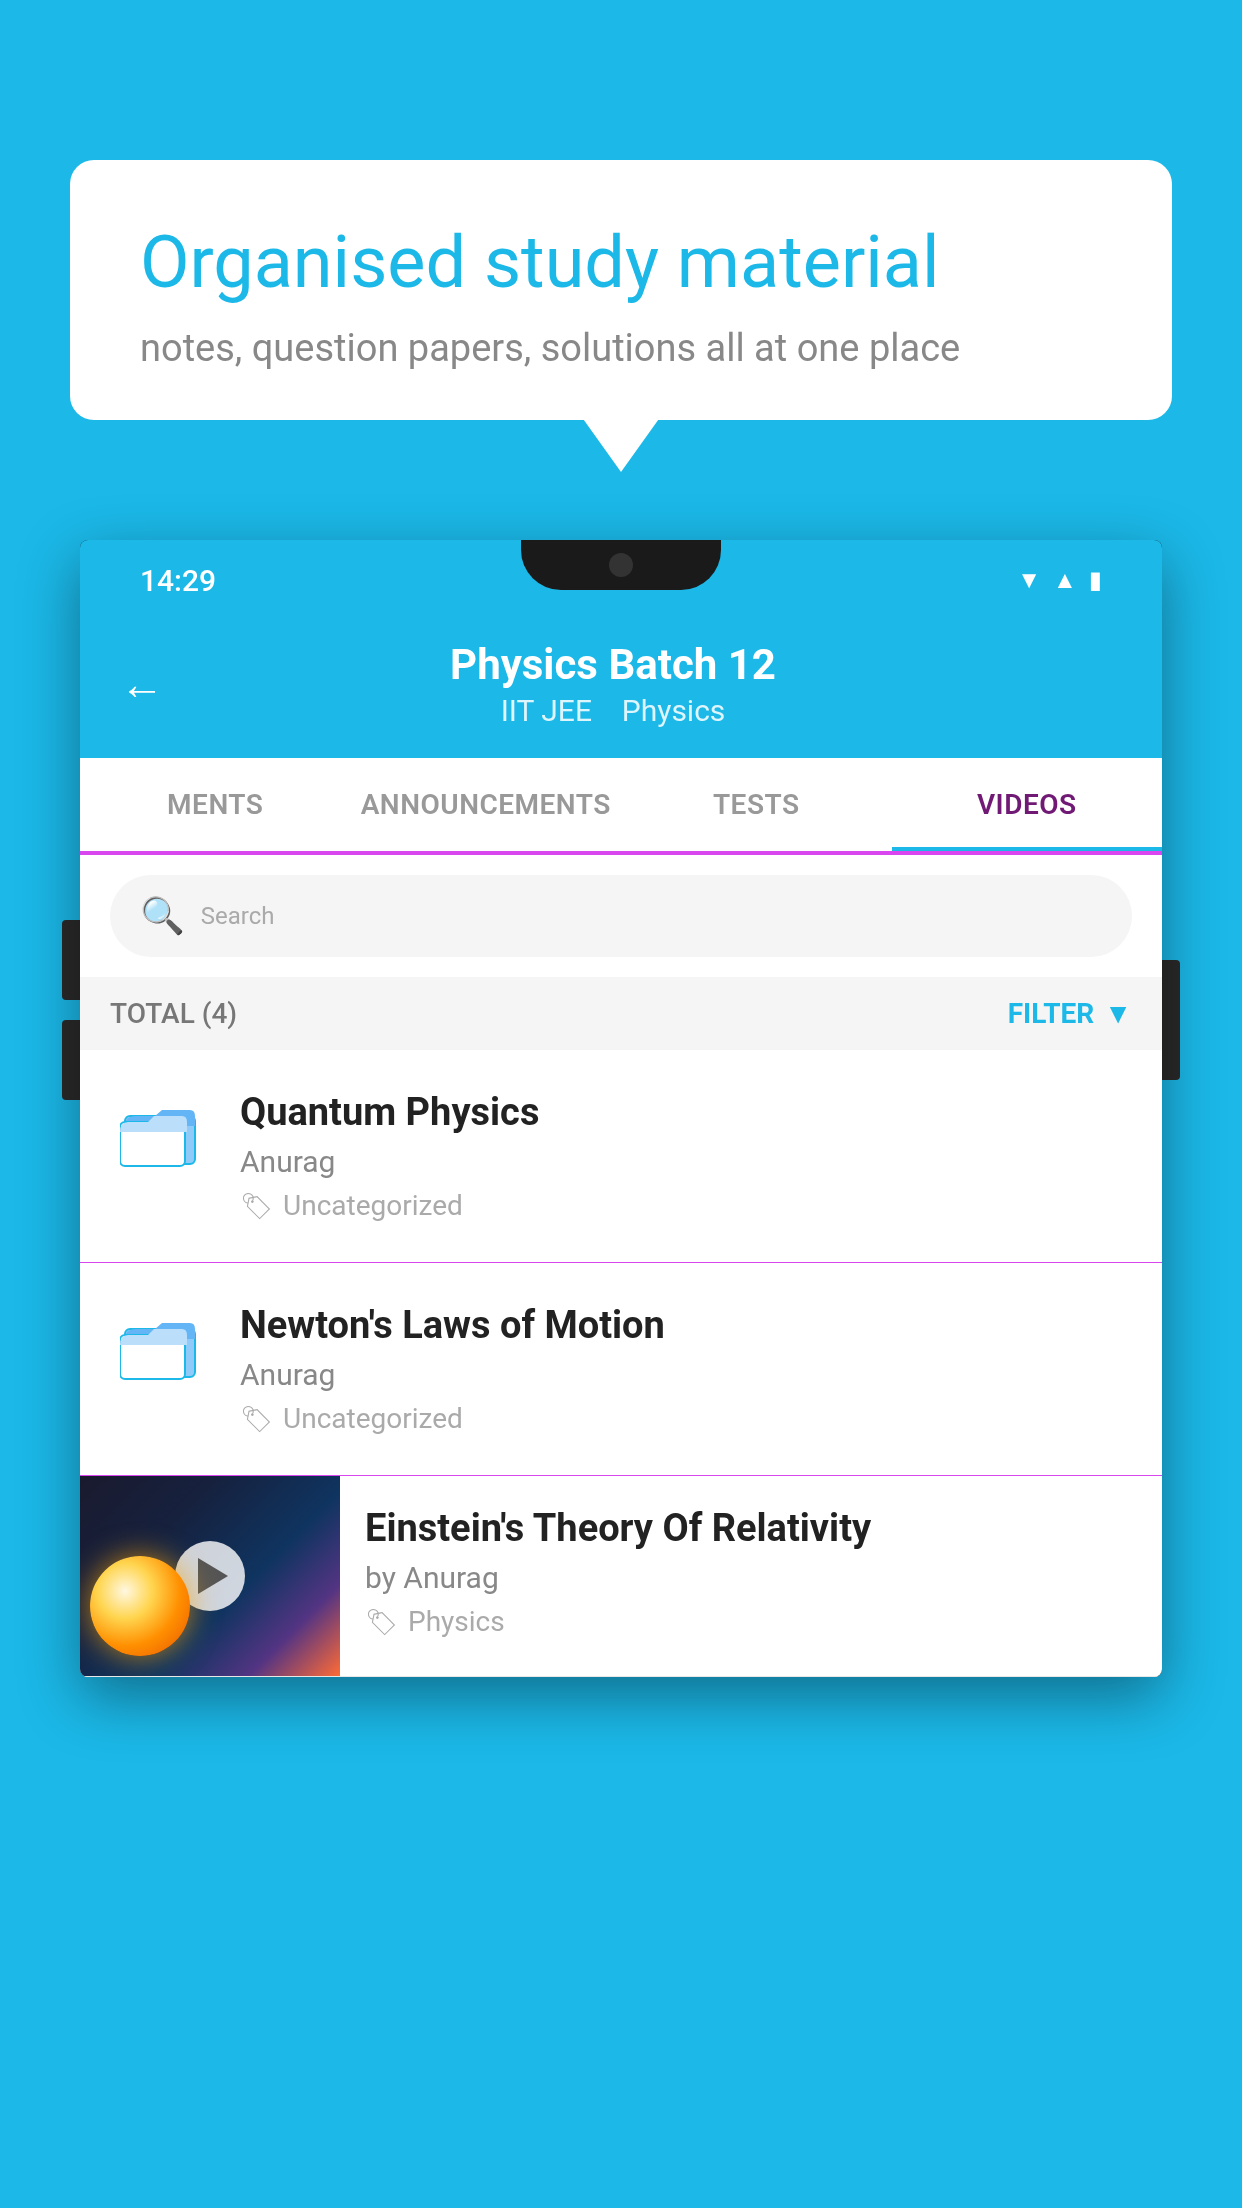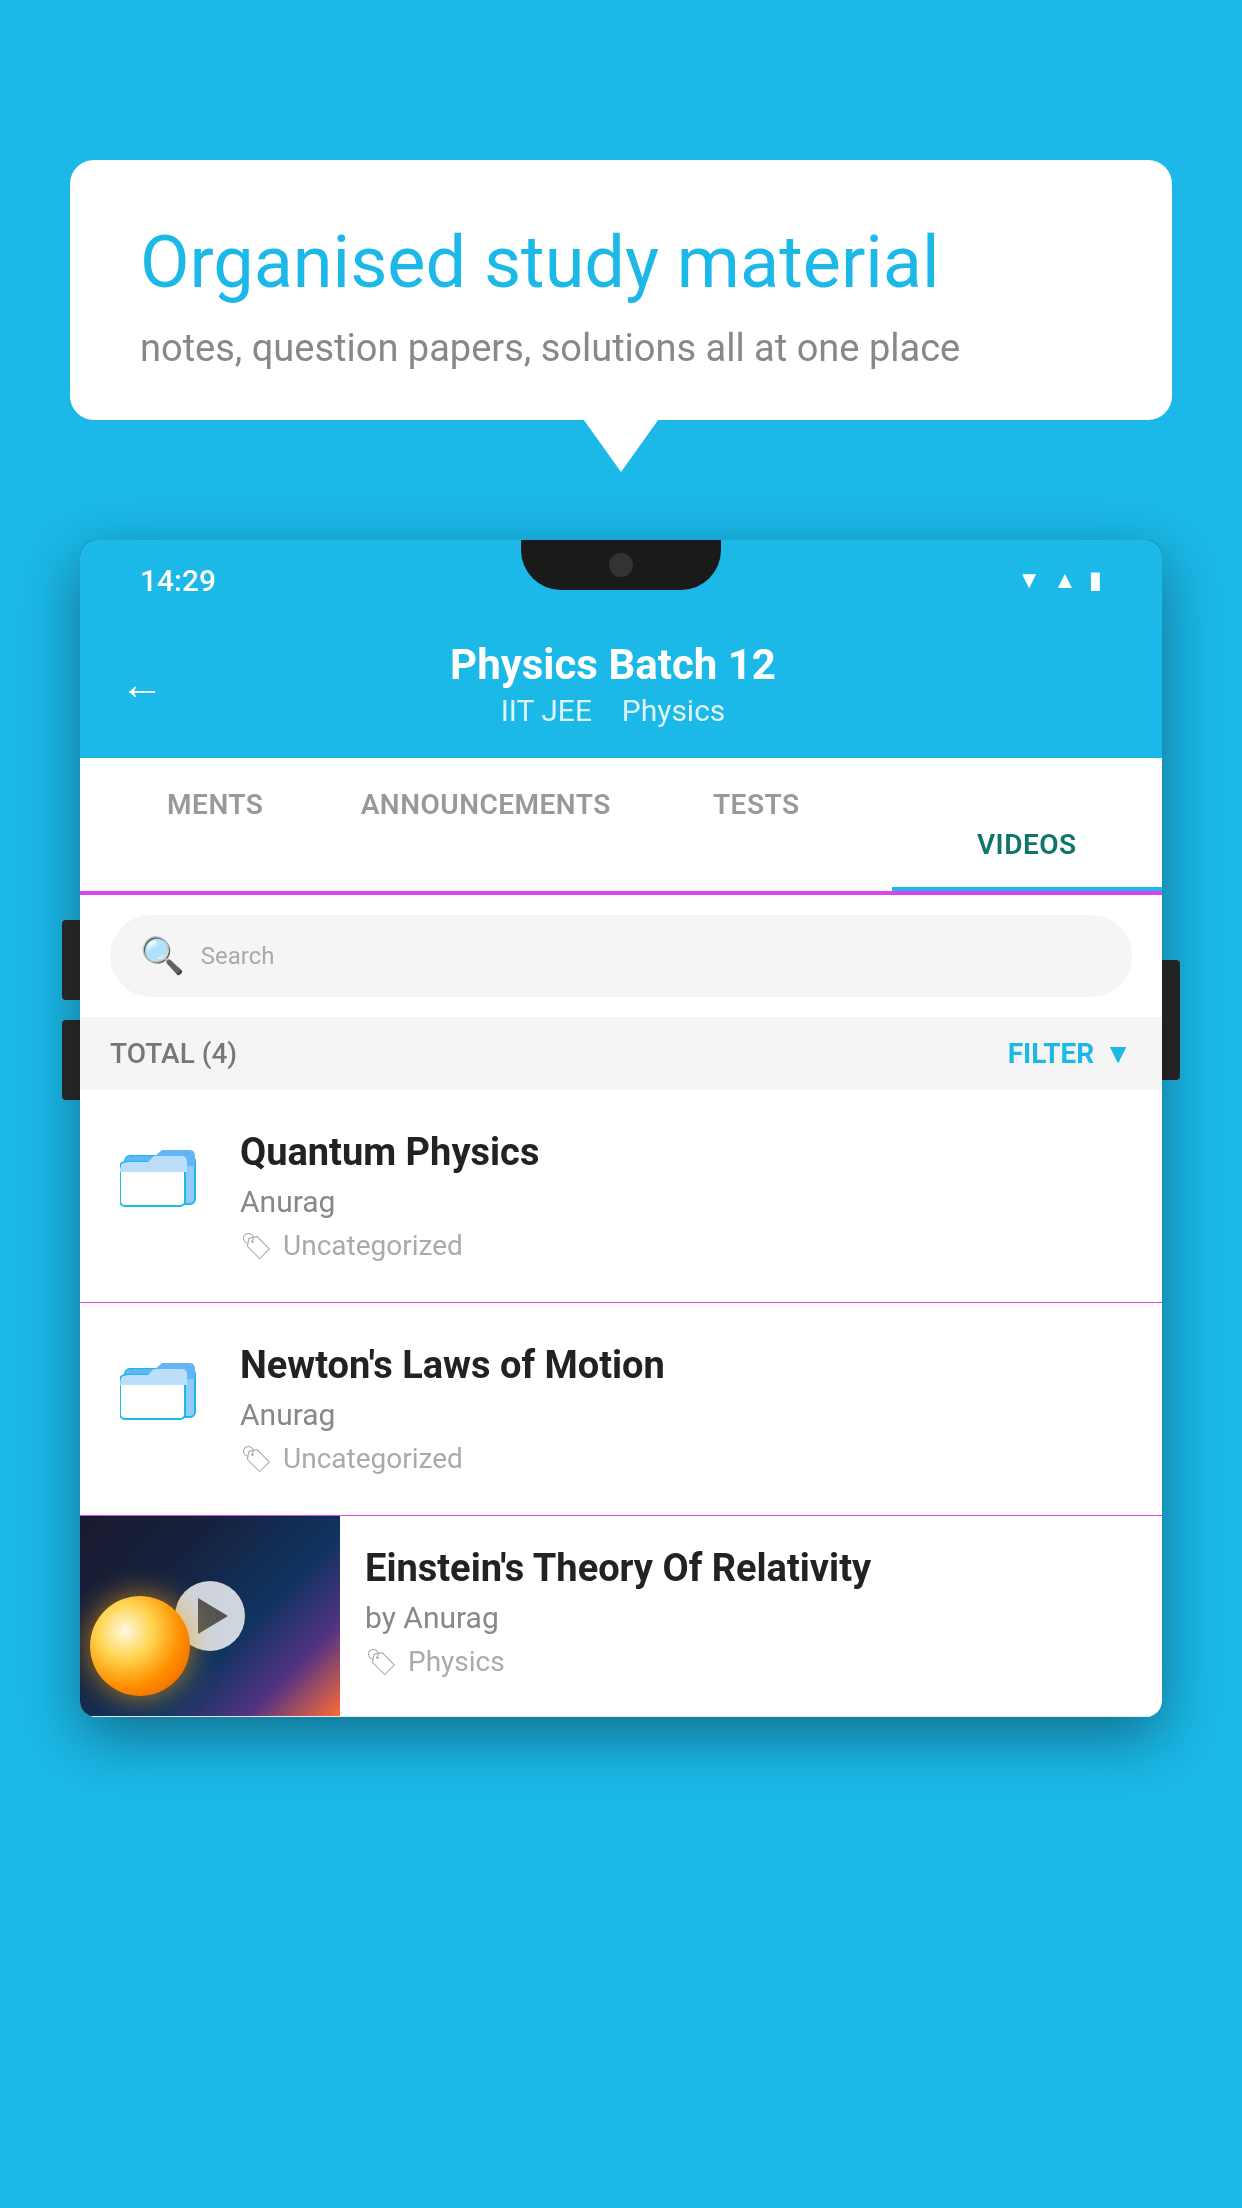--- a/index.html
+++ b/index.html
@@ -55,21 +55,21 @@
       position: absolute;
       top: 540px;
       left: 80px;
       right: 80px;
       bottom: 0;
     }
 
     .phone {
       width: 100%;
       background: #1a1a1a;
-      border-radius: 16px;
+      border-radius: 8px;
       overflow: hidden;
       box-shadow: 0 20px 60px rgba(0,0,0,0.4);
       position: relative;
     }
 
     
     .phone-top-bar {
       background: #1BB8E8;
       height: 80px;
       display: flex;
@@ -166,22 +166,21 @@
       text-align: center;
       font-size: 28px;
       font-weight: 600;
       color: #999;
       letter-spacing: 0.5px;
       cursor: pointer;
       position: relative;
     }
 
     .tab-item.active {
-      color: #0f766e;
-      margin-top: 40px;
+      color: #701a75;
     }
 
     .tab-item.active::after {
       content: '';
       position: absolute;
       bottom: 0;
       left: 0;
       right: 0;
       height: 4px;
       background: #1BB8E8;

